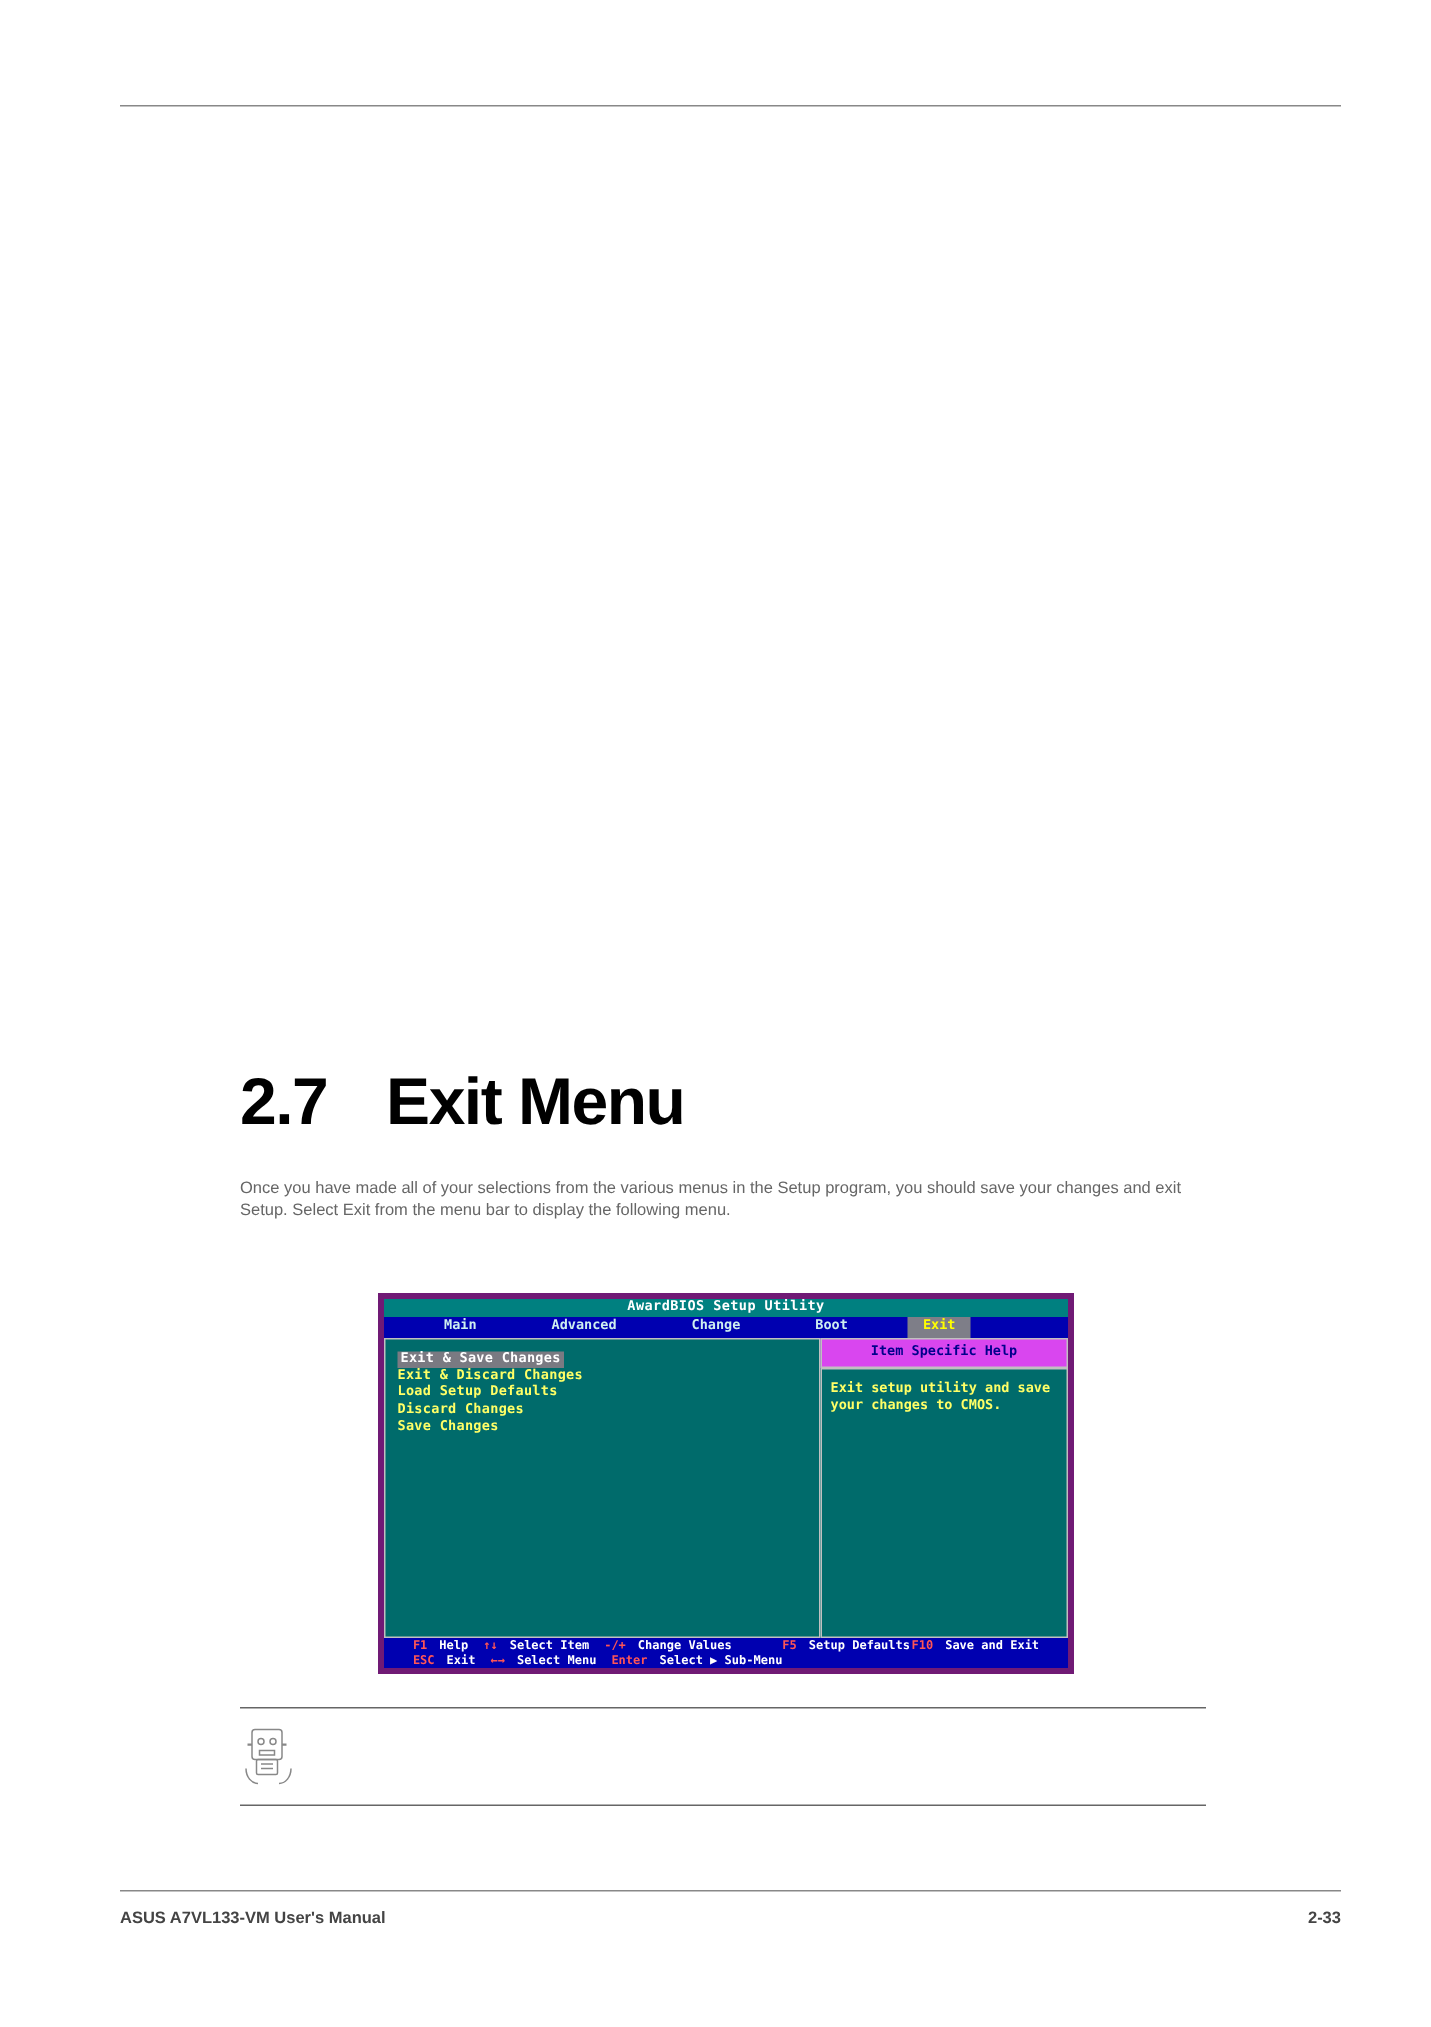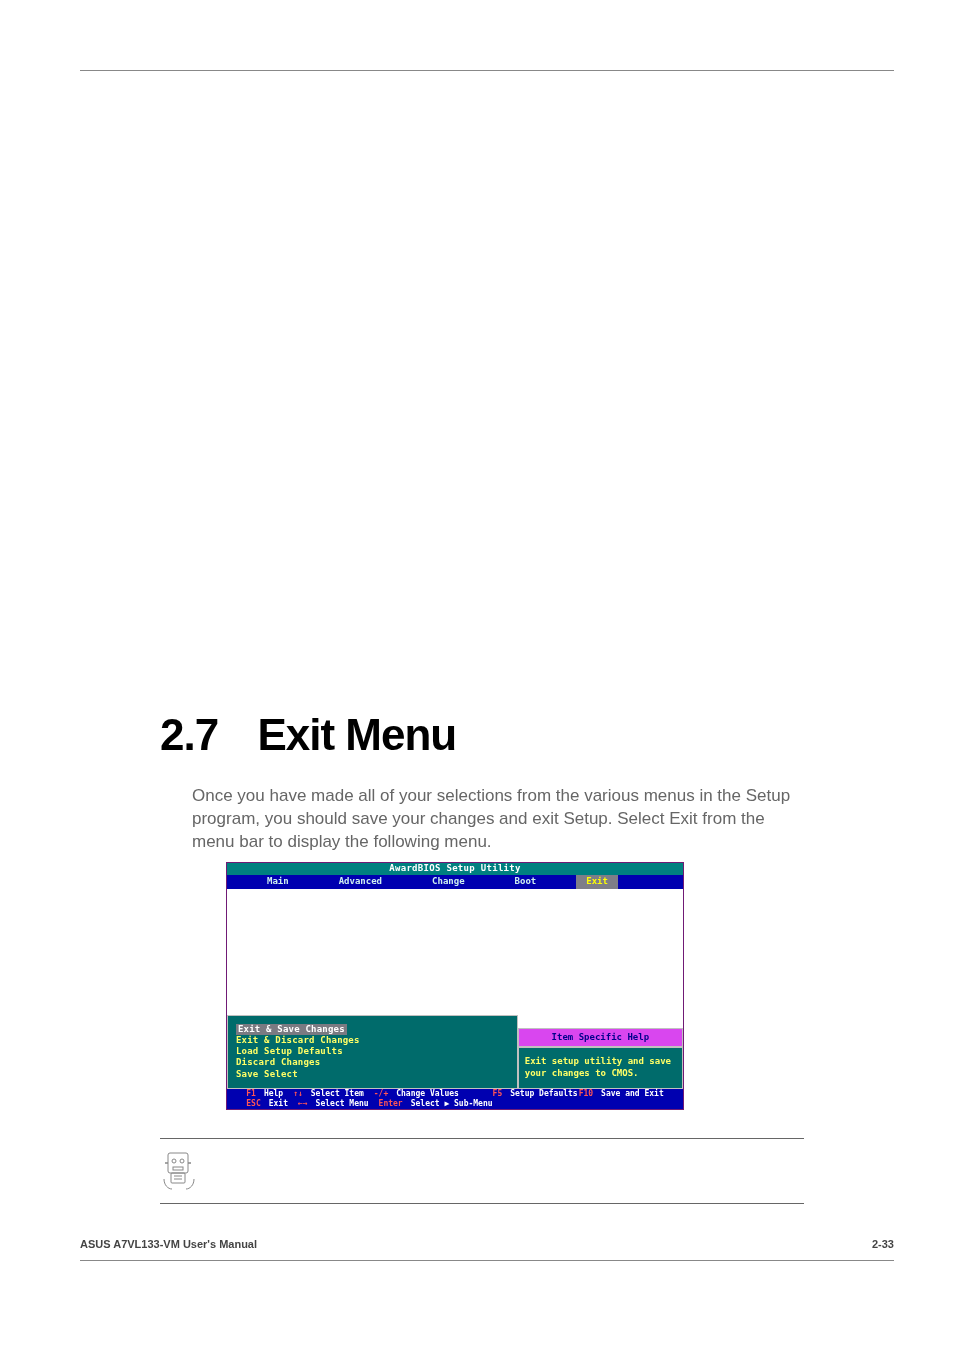--- a/index.html
+++ b/index.html
@@ -34,36 +34,35 @@
   }
   .heading-num {
     display: inline-block;
     margin-right: 28px;
   }
   .intro {
     position: absolute;
     left: 160px;
     right: 150px;
     top: 785px;
-    font-size: 17px;
+    font-size: 11px;
     line-height: 1.35;
     color: #666;
-    margin-left: 32px;
   }
 
   
   .bios {
     position: absolute;
-    left: 226px;
+    left: 252px;
     top: 862px;
     width: 456px;
     font-family: "Courier New", monospace;
     font-size: 9px;
     line-height: 1.1;
-    border: 1px solid #701a75;
+    border: 4px solid #701a75;
   }
   .bios-title {
     text-align: center;
     background: #008080;
     color: #fff;
     font-weight: bold;
     padding: 1px 0;
     font-family: Consolas, monospace;
     letter-spacing: 0.3px;
   }
@@ -80,21 +79,20 @@
     margin-left: 30px;
   }
   .bios-tab.selected {
     background: #7e7e88;
     color: #ffff00;
     padding: 2px 10px;
   }
   .bios-body {
     display: flex;
     height: 200px;
-    align-items: flex-end;
   }
   .bios-left {
     flex: 1.65;
     background: #006b6b;
     border: 1px solid #c0c0c0;
     padding: 8px 8px;
     font-family: Consolas, monospace;
     color: #ffff66;
     font-weight: bold;
     letter-spacing: 0.2px;
@@ -172,21 +170,21 @@
     line-height: 1.4;
     flex: 1;
   }
 
   
   .hairline-bottom {
     top: 1260px; left: 80px; right: 60px;
   }
   .page-footer {
     position: absolute;
-    top: 1238px;
+    top: 1273px;
     left: 80px;
     right: 60px;
     display: flex;
     justify-content: space-between;
     font-size: 11px;
     color: #444;
   }
   .page-footer .ref { font-weight: 600; }
   .page-footer .num { font-weight: 700; }
 </style>
@@ -213,21 +211,21 @@
       <div class="bios-tab">Boot</div>
       <div class="bios-tab selected">Exit</div>
     </div>
 
     <div class="bios-body">
       <div class="bios-left">
         <div class="item selected">Exit &amp; Save Changes</div>
         <div class="item">Exit &amp; Discard Changes</div>
         <div class="item">Load Setup Defaults</div>
         <div class="item">Discard Changes</div>
-        <div class="item">Save Select</div>
+        <div class="item">Save Changes</div>
       </div>
       <div class="bios-right">
         <div class="bios-right-title">Item Specific Help</div>
         <div class="bios-right-body">Exit setup utility and save your changes to CMOS.</div>
       </div>
     </div>
 
     <div class="bios-footer">
       <div class="col" style="display:flex;flex-direction:column;gap:1px;">
         <div class="row">

